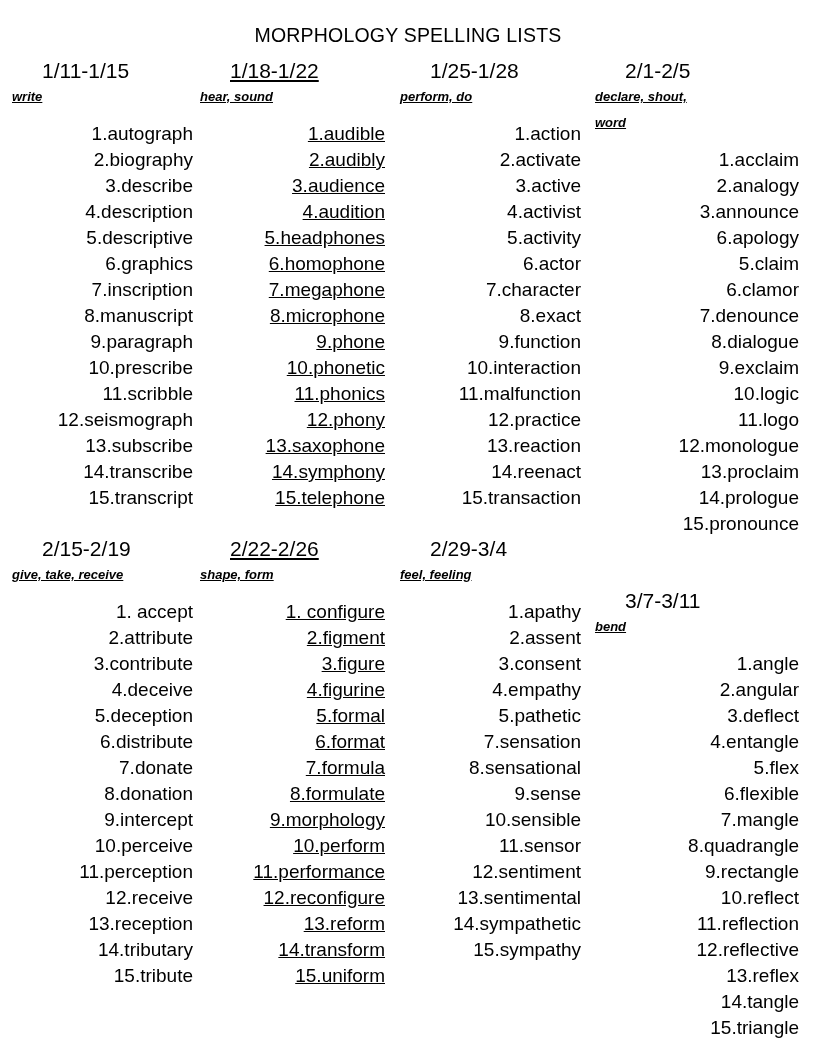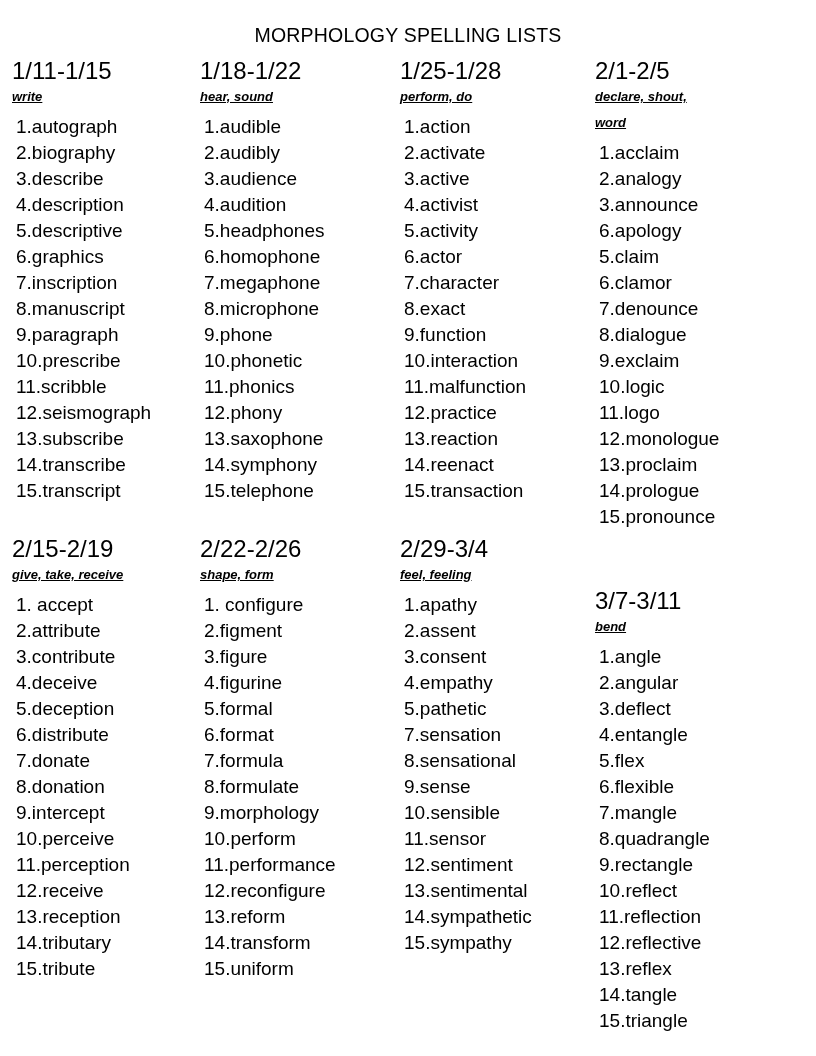--- a/index.html
+++ b/index.html
@@ -42,51 +42,53 @@
     width: 816px;
   }
   #section-1 { top: 58px; }
   #section-2 { top: 536px; }
 
   .column {
     position: absolute;
     top: 0;
   }
   .col-0 { left: 12px;  width: 192px; }
-  .col-1 { left: 200px; width: 196px; }
+  .col-1 { left: 200px; width: 196px; text-decoration: underline; }
   .col-2 { left: 400px; width: 192px; }
   .col-3 { left: 595px; width: 215px; }
 
   
   .offset-1 { padding-top: 52px; }
 
   .col-date {
-    font-size: 24px;
+    font-size: 21px;
     line-height: 26px;
     white-space: nowrap;
+    margin-left: 30px;
   }
   .col-root {
     font-size: 13px;
     line-height: 26px;
     font-weight: bold;
     font-style: italic;
     white-space: nowrap;
   }
   .col-root .root-line {
     display: inline-block;
     text-decoration: underline;
     text-underline-offset: 1px;
   }
   .col-root .root-wrap {
     display: block;
   }
   .word-list {
-    margin: 4px;
+    margin: 11px;
     padding: 0;
     list-style: none;
+    text-align: right;
   }
   .word-list li {
     font-size: 19px;
     line-height: 26px;
     white-space: nowrap;
   }
 </style>
 </head>
 <body>
 

